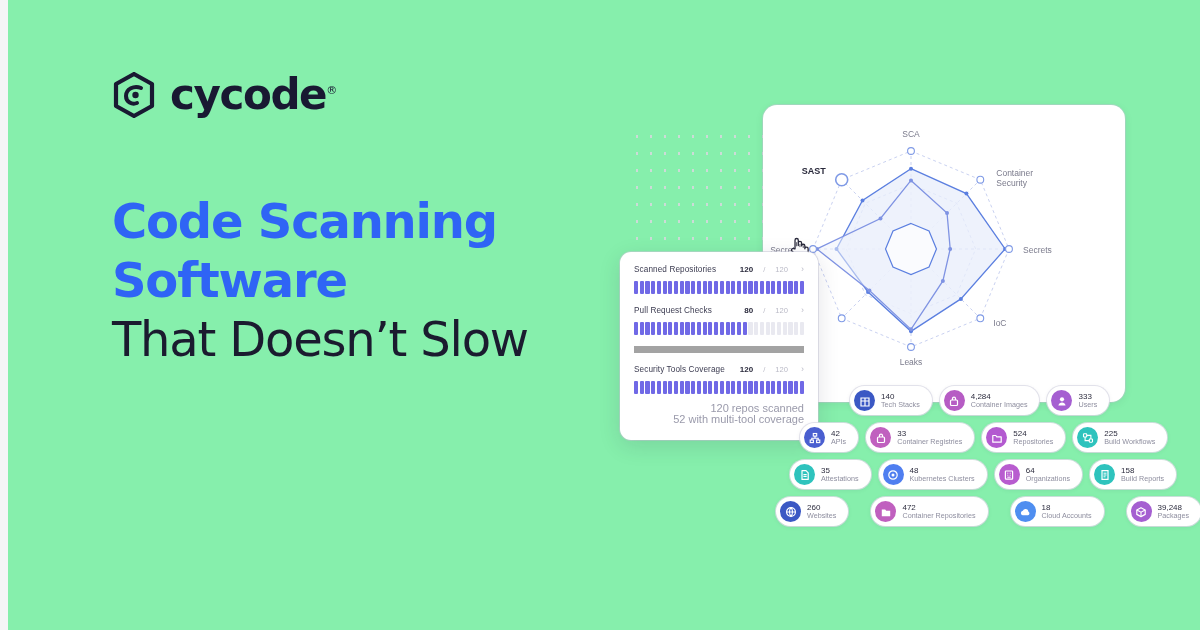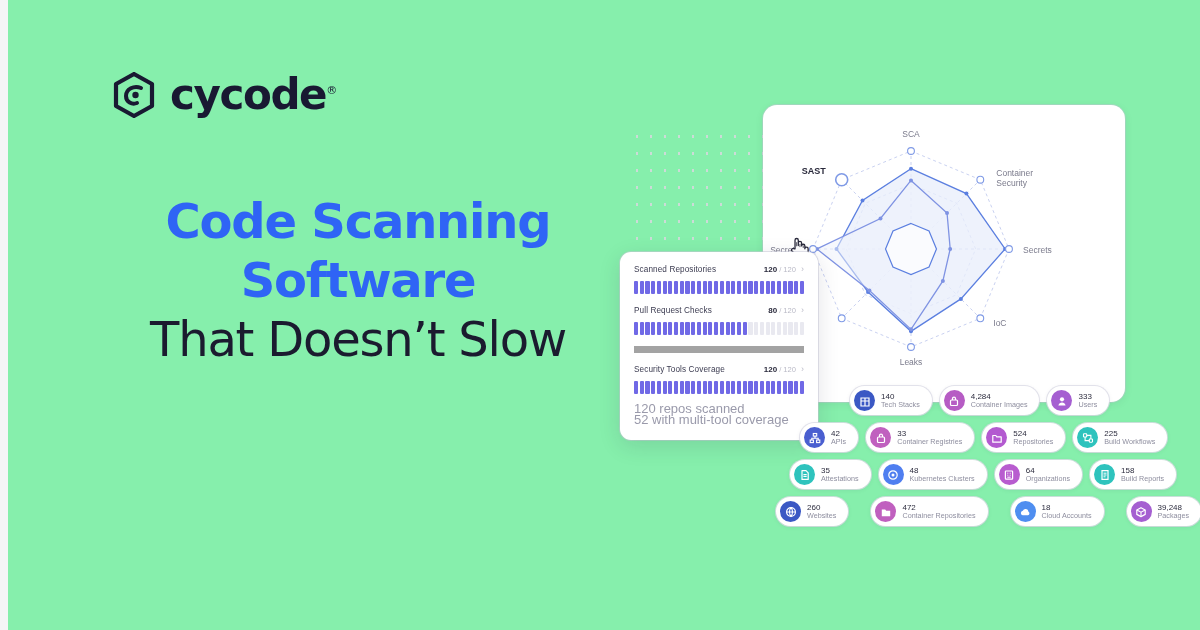--- a/index.html
+++ b/index.html
@@ -11,21 +11,21 @@
   }
   .stage { position: relative; width: 1200px; height: 630px; background: #86efac; margin-left: 8px; }
 
   
   .logo { position: absolute; left: 104px; top: 72px; display: flex; align-items: center; gap: 14px; }
   .logo-mark { width: 44px; height: 46px; display: block; }
   .logo-word { font-size: 42px; font-weight: 700; color: #191932; letter-spacing: -1.4px;
                font-family: "DejaVu Sans", sans-serif; line-height: 1; position: relative; }
   .logo-reg { font-size: 11px; vertical-align: super; font-weight: 400; letter-spacing: 0; }
 
-  .headline { position: absolute; left: 90px; top: 192px; width: 520px; text-align: center; }
+  .headline { position: absolute; left: 104px; top: 192px; width: 520px; }
   .headline .ln { font-size: 48px; line-height: 59px; letter-spacing: -1.2px;
                   font-family: "DejaVu Sans", sans-serif; }
   .headline .accent { color: #2f64f5; font-weight: 700; }
   .headline .plain { color: #1b1b2f; font-weight: 400; }
 
   
   .dots {
     position: absolute; left: 622px; top: 128px; width: 168px; height: 258px;
     background-image: radial-gradient(#d8d8de 1px, transparent 1.1px);
     background-size: 14px 17px;
@@ -46,27 +46,27 @@
   .card {
     position: absolute; left: 612px; top: 252px; width: 198px; height: 188px;
     background: #fff; border-radius: 11px;
     box-shadow: 0 6px 22px rgba(30,30,60,.13), 0 0 0 1px rgba(205,205,220,.5);
     padding: 12px 14px 0 14px;
   }
   .metric { margin-bottom: 11px; }
   .metric.sep { border-top: 7px solid #a3a3a3; padding-top: 11px; margin-top: 1px; }
   .metric-head { display: flex; align-items: baseline; justify-content: space-between; margin-bottom: 7px; }
   .metric-title { font-size: 8.2px; color: #3b3b50; letter-spacing: .1px; }
-  .metric-val { font-size: 7.6px; color: #b9b9c6; display: flex; align-items: center; gap: 2px; }
+  .metric-val { font-size: 7.6px; color: #b9b9c6; display: flex; align-items: center; gap: 10px; }
   .metric-val b { color: #2a2a3c; font-size: 8px; font-weight: 700; }
   .chev { color: #bcbcc9; font-size: 9px; margin-left: 3px; }
   .bars { display: flex; gap: 1.6px; height: 13px; }
   .bars i { flex: 1 1 auto; border-radius: 1px; background: #7069e6; display: block; }
   .bars i.off { background: #e9e9f0; }
-  .footnote { font-size: 13px; color: #9a9aab; line-height: 11px; margin-top: -2px; }
+  .footnote { font-size: 11px; color: #9a9aab; line-height: 11px; margin-top: -2px; text-align: right; }
 
   .cursor { position: absolute; left: 778px; top: 234px; width: 26px; height: 30px; }
 
   
   .pills { position: absolute; left: 760px; top: 386px; width: 420px; }
   .pill-row { display: flex; gap: 8px; margin-bottom: 8px; align-items: center; }
   .pill-row.r1 { padding-left: 82px; }
   .pill-row.r2 { padding-left: 32px; }
   .pill-row.r3 { padding-left: 22px; }
   .pill-row.r4 { padding-left: 8px; gap: 23px; }

